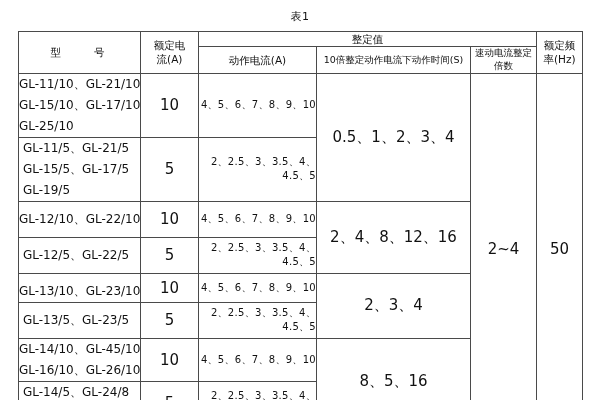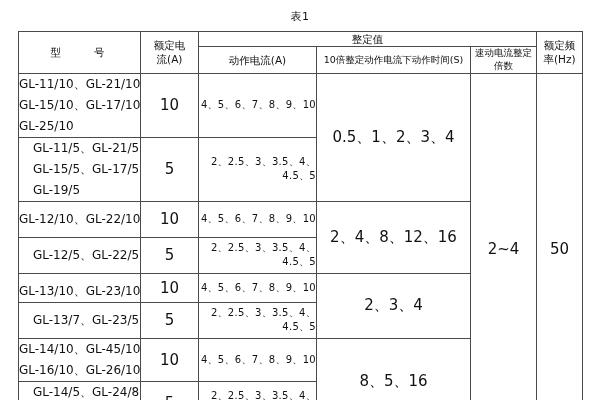--- a/index.html
+++ b/index.html
@@ -54,21 +54,21 @@
   .hd-model {
     letter-spacing: 4px;
   }
   .cell-models {
     padding: 5px 6px 5px 8px;
     line-height: 1.75;
     font-size: 12px;
     white-space: nowrap;
   }
   .cell-models.indent {
-    padding-left: 14px;
+    padding-left: 4px;
   }
   .cell-center {
     text-align: center;
     font-size: 15px;
     margin-top: 36px;
   }
   .cell-cur {
     text-align: right;
     font-size: 10px;
     letter-spacing: 0.3px;
@@ -163,21 +163,21 @@
           <td class="cell-models" style="padding-top:7px;padding-bottom:0;">
             <div>GL-13/10、GL-23/10</div>
           </td>
           <td class="cell-center">10</td>
           <td class="cell-cur">4、5、6、7、8、9、10</td>
           <td class="cell-center" rowspan="2">2、3、4</td>
         </tr>
 
         <tr>
           <td class="cell-models indent" style="padding-top:7px;padding-bottom:7px;">
-            <div>GL-13/7、GL-23/5</div>
+            <div>GL-13/5、GL-23/5</div>
           </td>
           <td class="cell-center">5</td>
           <td class="cell-cur">2、2.5、3、3.5、4、4.5、5</td>
         </tr>
 
         <tr>
           <td class="cell-models">
             <div>GL-14/10、GL-45/10</div>
             <div>GL-16/10、GL-26/10</div>
           </td>

